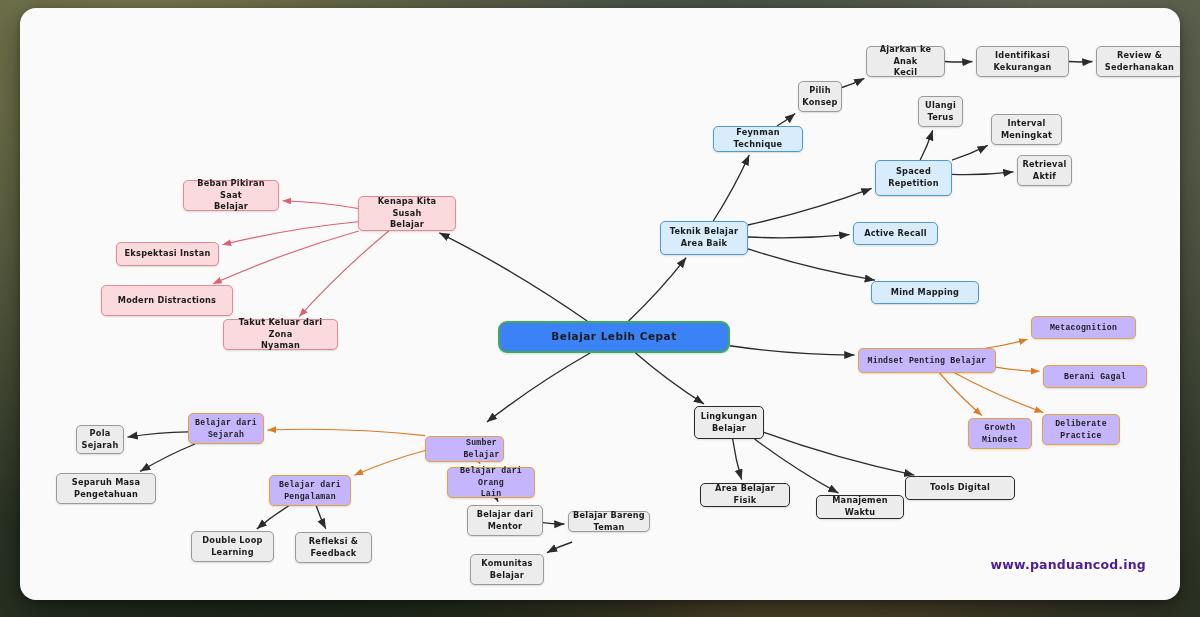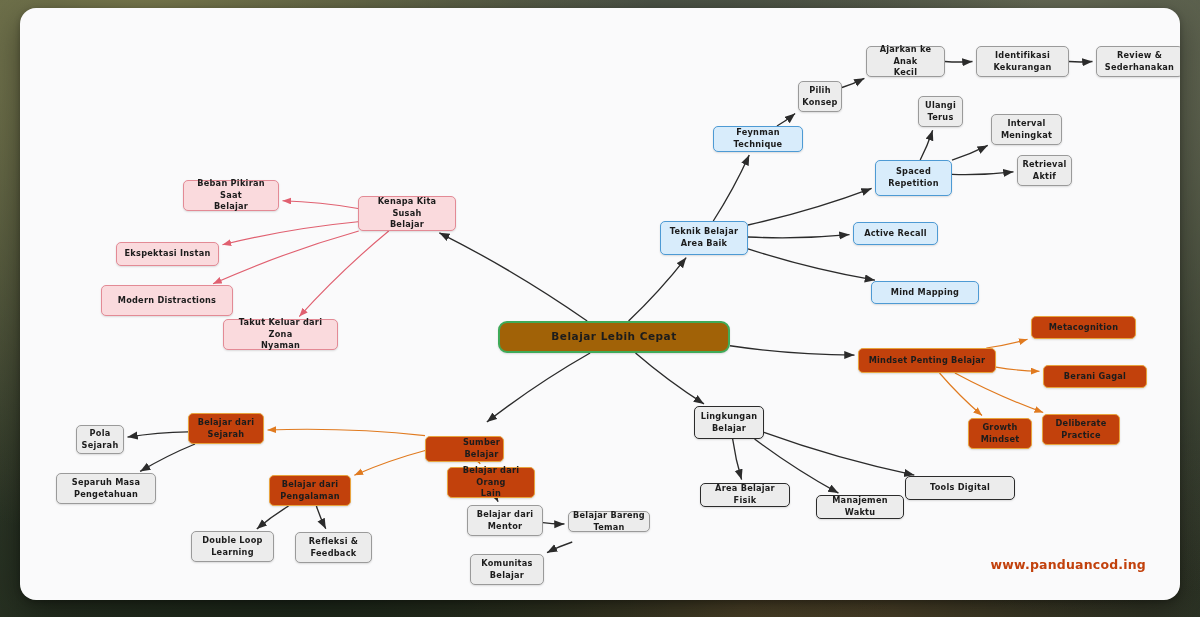--- a/index.html
+++ b/index.html
@@ -47,32 +47,32 @@
     letter-spacing: 0.25px;
     line-height: 1.45;
     padding: 2px 4px;
     box-shadow: 0 1px 2px rgba(0,0,0,0.13);
     white-space: pre-line;
     font-family: "DejaVu Sans", sans-serif;
   }
   .node.gray  { background:#ececec; border-color:#9a9a9a; }
   .node.blue  { background:#d8ecfb; border-color:#4d9ad4;text-align:center; }
   .node.red   { background:#fadadd; border-color:#e38a95; }
-  .node.orange{ background:#c2410c; border-color:#e8a33d; }
+  .node.orange{ background:#c4b5fd; border-color:#e8a33d;font-family:Liberation Mono, monospace; }
   .node.dark  { background:#ececec; border-color:#2b2b2b; border-width:1.9px; }
   .node.root  {
-    background:#a16207; border:2.4px solid #3faa58;
+    background:#3b82f6; border:2.4px solid #3faa58;
     border-radius:9px; font-size:10.5px; letter-spacing:0.5px;
   }
   .node.hub { border-width:1.8px; }
 
   #watermark {
     position: absolute;
     right: 34px; bottom: 28px;
-    color: #c2410c;
+    color: #4c1d95;
     font-size: 12.5px;
     font-weight: 800;
     letter-spacing: 0.2px;
     font-family: "DejaVu Sans", sans-serif;
     text-align: right;
   }
 </style>
 </head>
 <body>
 

